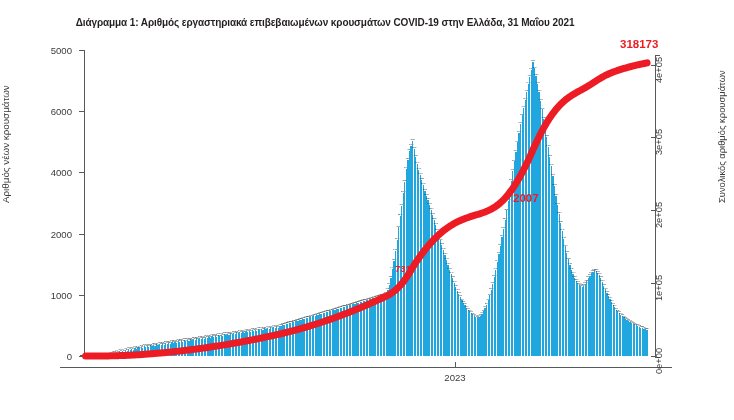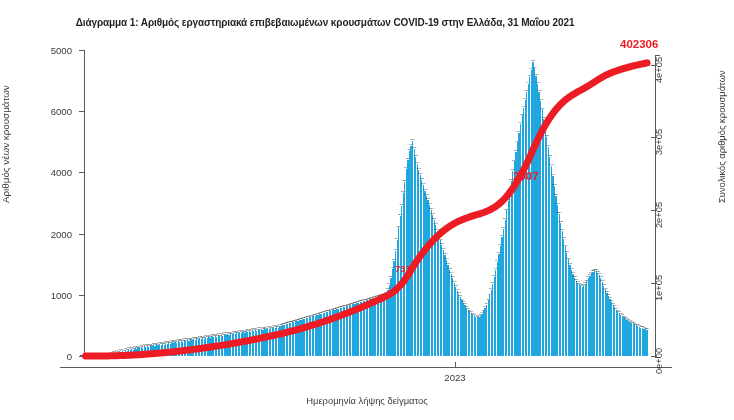--- a/index.html
+++ b/index.html
@@ -82,21 +82,20 @@
   </div>
 
   <div id="yaxis-right">
     <div class="cap" style="top:0;"></div>
     <div class="cap" style="top:302px;"></div>
   </div>
 
   <div class="axis-line" id="xaxis"></div>
   <div id="xtick"></div>
   <div id="xtick-label">2023</div>
-  <div id="xaxis-title">Ημερομηνία λήψης δείγματος</div>
 
   <div id="yaxis-title-left">Αριθμός νέων κρουσμάτων</div>
   <div id="yaxis-title-right">Συνολικός αριθμός κρουσμάτων</div>
 
   <div id="ytick-holder">
       <div class="ytick-l" style="position: absolute; left: 79px; top: 356px; width: 5px;"></div>
       <div class="ylab-l" style="left: 28px; width: 44px; top: 356px;">0</div>
       <div class="ytick-l" style="position: absolute; left: 79px; top: 294.8px; width: 5px;"></div>
       <div class="ylab-l" style="left: 28px; width: 44px; top: 294.8px;">1000</div>
       <div class="ytick-l" style="position: absolute; left: 79px; top: 233.6px; width: 5px;"></div>
@@ -833,17 +832,17 @@
         <div class="barlabel" style="left: 560.517px; bottom: 27.222px;">435</div>
         <div class="bar" style="left: 561.458px; width: 1.20312px; height: 26.01px; background: rgb(32, 167, 224);"></div>
         <div class="barlabel" style="left: 562.059px; bottom: 26.61px;">425</div>
       </div>
   </div>
 
   <svg id="cumline" viewBox="0 0 563 306" preserveAspectRatio="none">
     <path id="cumpath" fill="none" stroke="#ED1C24" stroke-width="7" stroke-linecap="round" stroke-linejoin="round" d="M0.60,306.00 L2.14,306.00 L3.69,306.00 L5.23,306.00 L6.77,305.99 L8.31,305.99 L9.86,305.99 L11.40,305.98 L12.94,305.98 L14.48,305.97 L16.03,305.96 L17.57,305.96 L19.11,305.94 L20.65,305.93 L22.20,305.91 L23.74,305.89 L25.28,305.87 L26.82,305.84 L28.37,305.80 L29.91,305.77 L31.45,305.72 L32.99,305.68 L34.54,305.62 L36.08,305.58 L37.62,305.51 L39.16,305.46 L40.71,305.39 L42.25,305.33 L43.79,305.25 L45.33,305.18 L46.88,305.09 L48.42,305.01 L49.96,304.92 L51.50,304.83 L53.05,304.73 L54.59,304.64 L56.13,304.53 L57.67,304.43 L59.22,304.31 L60.76,304.21 L62.30,304.08 L63.84,303.97 L65.39,303.85 L66.93,303.73 L68.47,303.60 L70.01,303.48 L71.55,303.34 L73.10,303.21 L74.64,303.07 L76.18,302.94 L77.72,302.79 L79.27,302.65 L80.81,302.49 L82.35,302.35 L83.89,302.19 L85.44,302.04 L86.98,301.88 L88.52,301.72 L90.06,301.55 L91.61,301.39 L93.15,301.22 L94.69,301.05 L96.23,300.87 L97.78,300.70 L99.32,300.51 L100.86,300.33 L102.40,300.14 L103.95,299.96 L105.49,299.76 L107.03,299.58 L108.57,299.37 L110.12,299.18 L111.66,298.97 L113.20,298.77 L114.74,298.56 L116.29,298.35 L117.83,298.13 L119.37,297.92 L120.91,297.70 L122.46,297.48 L124.00,297.25 L125.54,297.03 L127.08,296.80 L128.63,296.57 L130.17,296.33 L131.71,296.10 L133.25,295.85 L134.80,295.61 L136.34,295.36 L137.88,295.12 L139.42,294.86 L140.97,294.61 L142.51,294.35 L144.05,294.10 L145.59,293.83 L147.14,293.57 L148.68,293.29 L150.22,293.03 L151.76,292.75 L153.31,292.48 L154.85,292.19 L156.39,291.92 L157.93,291.63 L159.48,291.35 L161.02,291.05 L162.56,290.77 L164.10,290.46 L165.65,290.17 L167.19,289.86 L168.73,289.57 L170.27,289.25 L171.82,288.95 L173.36,288.63 L174.90,288.33 L176.44,288.00 L177.99,287.69 L179.53,287.36 L181.07,287.04 L182.61,286.70 L184.15,286.38 L185.70,286.04 L187.24,285.71 L188.78,285.36 L190.32,285.03 L191.87,284.68 L193.41,284.34 L194.95,283.98 L196.49,283.61 L198.04,283.25 L199.58,282.87 L201.12,282.49 L202.66,282.11 L204.21,281.72 L205.75,281.32 L207.29,280.92 L208.83,280.51 L210.38,280.10 L211.92,279.68 L213.46,279.26 L215.00,278.83 L216.55,278.39 L218.09,277.95 L219.63,277.51 L221.17,277.05 L222.72,276.60 L224.26,276.14 L225.80,275.67 L227.34,275.20 L228.89,274.72 L230.43,274.23 L231.97,273.74 L233.51,273.25 L235.06,272.75 L236.60,272.24 L238.14,271.73 L239.68,271.21 L241.23,270.69 L242.77,270.16 L244.31,269.63 L245.85,269.09 L247.40,268.55 L248.94,268.00 L250.48,267.44 L252.02,266.88 L253.57,266.32 L255.11,265.74 L256.65,265.17 L258.19,264.58 L259.74,264.00 L261.28,263.40 L262.82,262.80 L264.36,262.20 L265.91,261.59 L267.45,260.97 L268.99,260.35 L270.53,259.73 L272.08,259.09 L273.62,258.46 L275.16,257.81 L276.70,257.17 L278.25,256.51 L279.79,255.85 L281.33,255.19 L282.87,254.52 L284.42,253.84 L285.96,253.16 L287.50,252.47 L289.04,251.78 L290.59,251.08 L292.13,250.38 L293.67,249.67 L295.21,248.96 L296.75,248.24 L298.30,247.51 L299.84,246.78 L301.38,246.04 L302.92,245.25 L304.47,244.40 L306.01,243.47 L307.55,242.43 L309.09,241.29 L310.64,240.03 L312.18,238.65 L313.72,237.11 L315.26,235.44 L316.81,233.65 L318.35,231.71 L319.89,229.62 L321.43,227.39 L322.98,225.04 L324.52,222.60 L326.06,220.09 L327.60,217.53 L329.15,215.06 L330.69,212.68 L332.23,210.38 L333.77,208.16 L335.32,206.00 L336.86,203.90 L338.40,201.86 L339.94,199.88 L341.49,197.97 L343.03,196.11 L344.57,194.30 L346.11,192.56 L347.66,190.88 L349.20,189.26 L350.74,187.69 L352.28,186.19 L353.83,184.76 L355.37,183.37 L356.91,182.05 L358.45,180.79 L360.00,179.58 L361.54,178.44 L363.08,177.35 L364.62,176.32 L366.17,175.34 L367.71,174.41 L369.25,173.53 L370.79,172.71 L372.34,171.93 L373.88,171.19 L375.42,170.49 L376.96,169.82 L378.51,169.19 L380.05,168.58 L381.59,168.00 L383.13,167.45 L384.68,166.92 L386.22,166.40 L387.76,165.91 L389.30,165.43 L390.85,164.96 L392.39,164.50 L393.93,164.03 L395.47,163.55 L397.02,163.04 L398.56,162.51 L400.10,161.94 L401.64,161.33 L403.19,160.66 L404.73,159.94 L406.27,159.15 L407.81,158.29 L409.35,157.35 L410.90,156.32 L412.44,155.19 L413.98,153.97 L415.52,152.66 L417.07,151.24 L418.61,149.72 L420.15,148.09 L421.69,146.35 L423.24,144.50 L424.78,142.52 L426.32,140.43 L427.86,138.23 L429.41,135.91 L430.95,133.47 L432.49,130.92 L434.03,128.26 L435.58,125.49 L437.12,122.62 L438.66,119.65 L440.20,116.59 L441.75,113.43 L443.29,110.19 L444.83,106.86 L446.37,103.44 L447.92,99.93 L449.46,96.50 L451.00,93.16 L452.54,89.90 L454.09,86.76 L455.63,83.71 L457.17,80.77 L458.71,77.93 L460.26,75.21 L461.80,72.59 L463.34,70.09 L464.88,67.71 L466.43,65.45 L467.97,63.30 L469.51,61.27 L471.05,59.35 L472.60,57.55 L474.14,55.86 L475.68,54.26 L477.22,52.77 L478.77,51.38 L480.31,50.07 L481.85,48.84 L483.39,47.69 L484.94,46.60 L486.48,45.57 L488.02,44.59 L489.56,43.66 L491.11,42.76 L492.65,41.89 L494.19,41.04 L495.73,40.21 L497.28,39.38 L498.82,38.54 L500.36,37.68 L501.90,36.79 L503.45,35.86 L504.99,34.90 L506.53,33.92 L508.07,32.91 L509.62,31.89 L511.16,30.87 L512.70,29.88 L514.24,28.91 L515.79,27.99 L517.33,27.10 L518.87,26.26 L520.41,25.47 L521.95,24.71 L523.50,24.00 L525.04,23.32 L526.58,22.68 L528.12,22.06 L529.67,21.48 L531.21,20.92 L532.75,20.39 L534.29,19.88 L535.84,19.39 L537.38,18.91 L538.92,18.45 L540.46,18.01 L542.01,17.58 L543.55,17.16 L545.09,16.75 L546.63,16.35 L548.18,15.97 L549.72,15.59 L551.26,15.22 L552.80,14.87 L554.35,14.52 L555.89,14.18 L557.43,13.84 L558.97,13.52 L560.52,13.20 L562.06,12.89"></path>
   </svg>
 
-  <div class="annot" id="annot-end" style="left:620px;top:38px;">402306</div>
-  <div class="annot" id="annot-mid" style="left:513px;top:170px;">2007</div>
+  <div class="annot" id="annot-end" style="left:620px;top:38px;">318173</div>
+  <div class="annot" id="annot-mid" style="left:513px;top:192px;">2007</div>
   <div class="annot" id="annot-low" style="left:395px;top:263px;">731</div>
 
 </div>
 
 </body></html>

